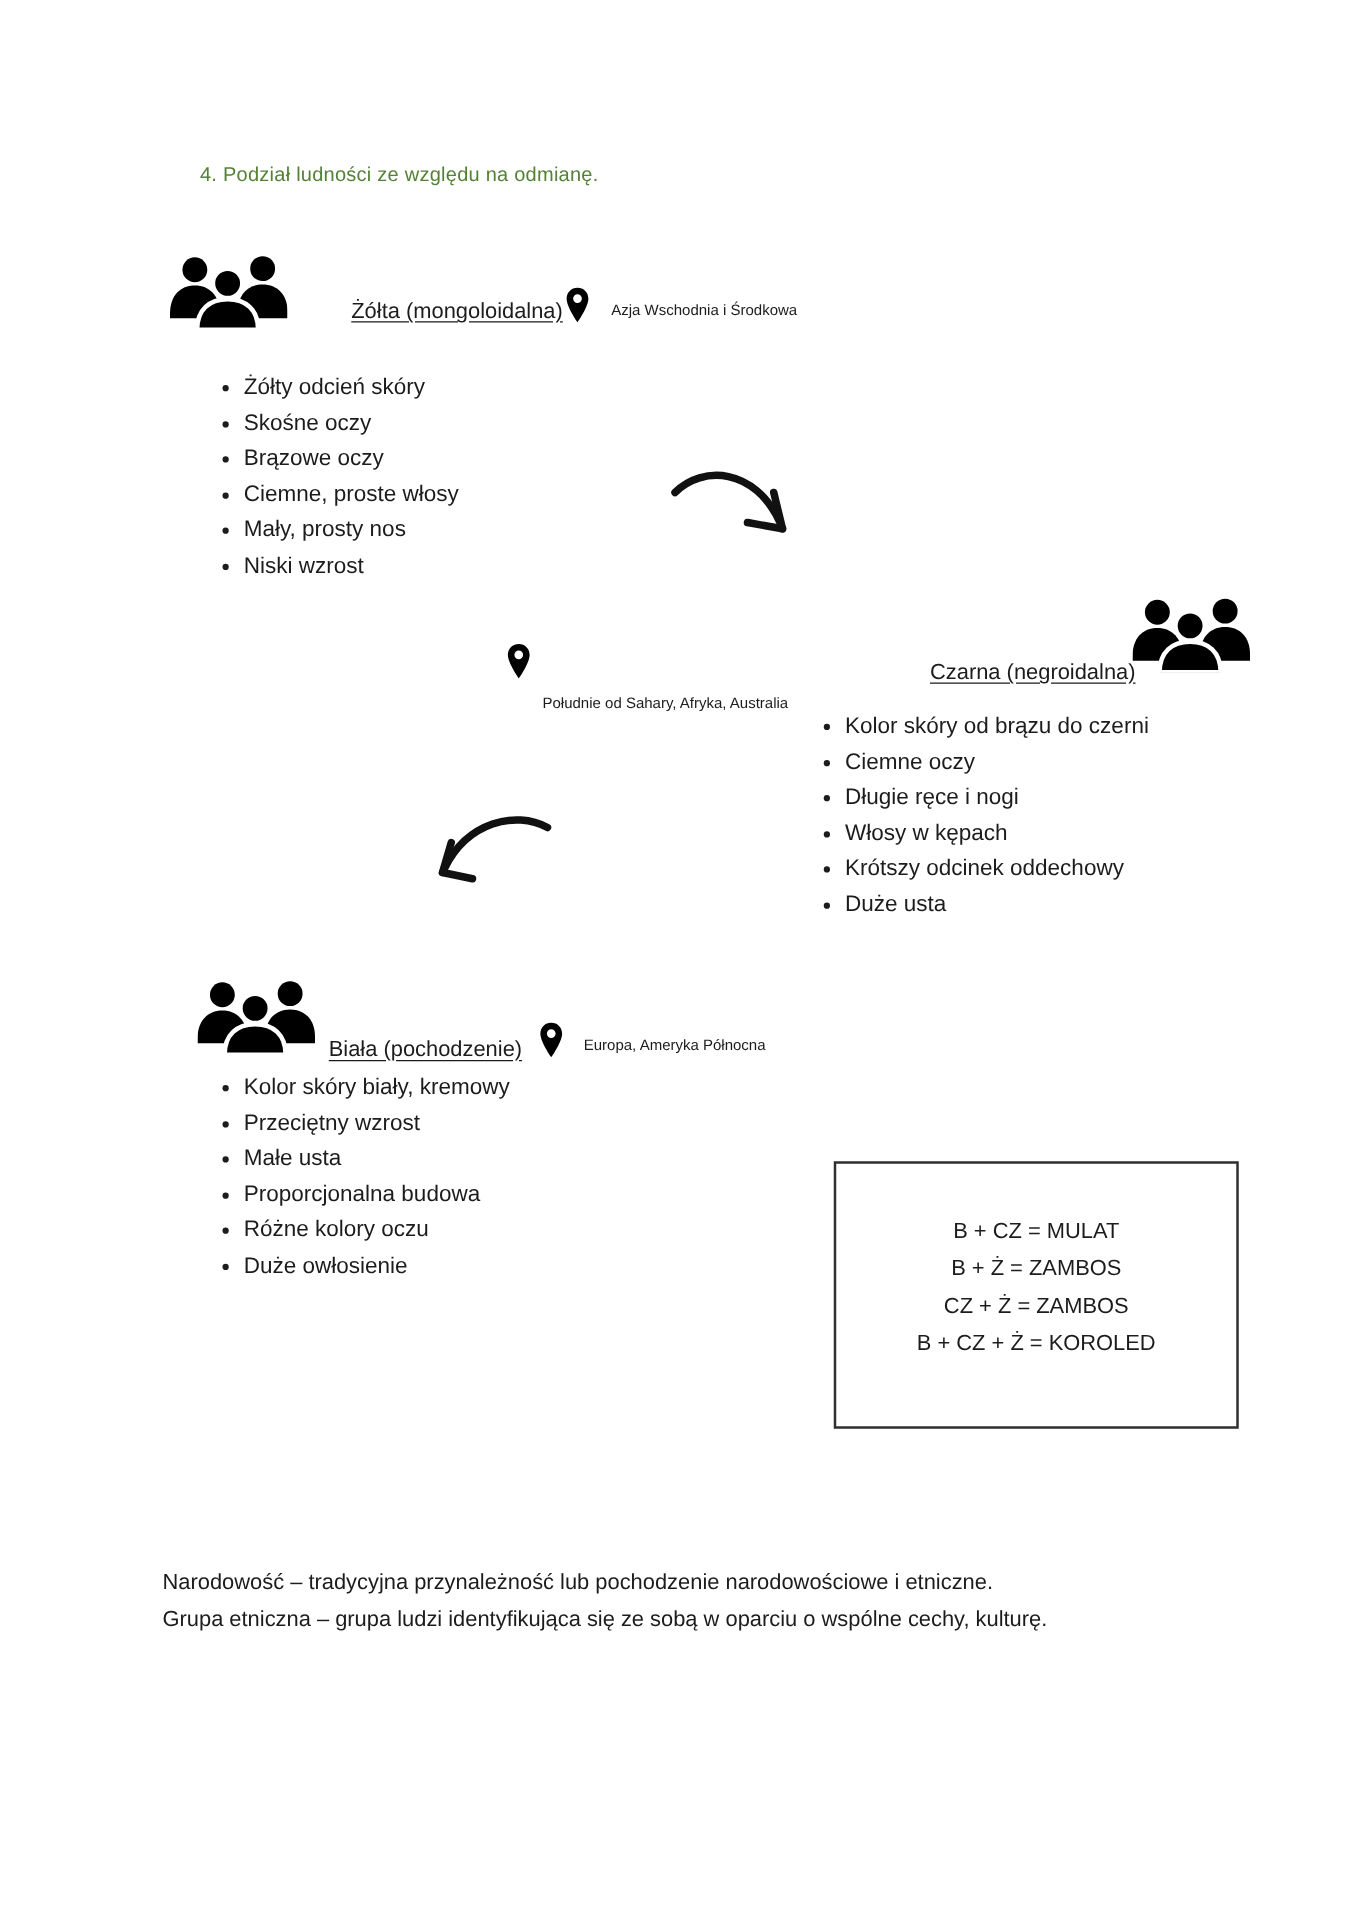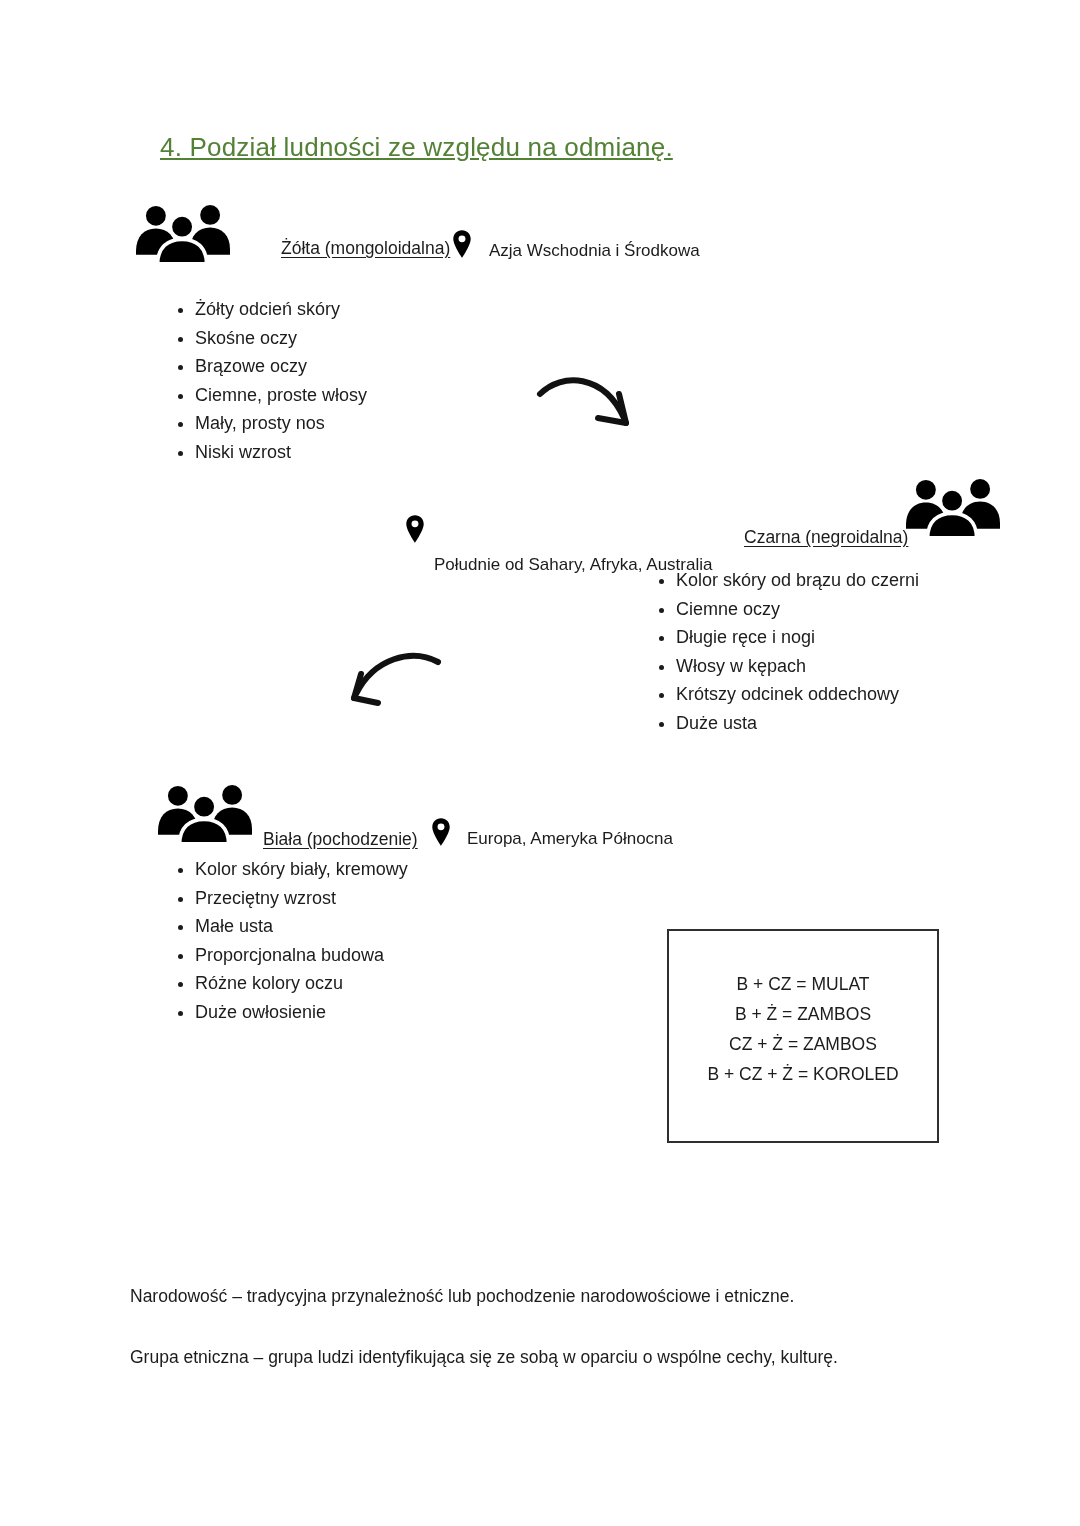--- a/index.html
+++ b/index.html
@@ -8,64 +8,62 @@
     position: relative;
     width: 1080px;
     height: 1526px;
     background: #ffffff;
     font-family: "Liberation Sans", sans-serif;
     color: #1c1c1c;
     overflow: hidden;
   }
   .abs { position: absolute; }
   .title {
-    font-size: 26px;
+    font-size: 16px;
     color: #538135;
     font-weight: 400;
     letter-spacing: 0.2px;
     white-space: nowrap;
-    text-decoration: underline;
   }
   .race-label {
     font-size: 17.5px;
     text-decoration: underline;
     text-underline-offset: 3px;
     white-space: nowrap;
   }
   .loc-text {
-    font-size: 17px;
+    font-size: 12px;
     white-space: nowrap;
   }
   ul.traits {
     list-style: disc;
     padding-left: 35px;
     font-size: 18px;
     width: 440px;
   }
   ul.traits li {
     line-height: 28.6px;
   }
   .icon-people svg, .icon-pin svg { display: block; }
   .mixbox {
-    width: 272px;
+    width: 324px;
     height: 214px;
     border: 2px solid #2f2f2f;
     padding-top: 38px;
     text-align: center;
   }
   .mixline {
     font-size: 17.5px;
     line-height: 30px;
     white-space: nowrap;
   }
   .footer div {
     font-size: 17.5px;
     line-height: 30px;
     white-space: nowrap;
-    margin-top: 31px;
   }
   .arrow-svg path { fill: none; stroke: #111; stroke-width: 6; stroke-linecap: round; stroke-linejoin: round; }
 </style>
 </head>
 <body>
 
 <div class="page">
 
   <div class="abs title" style="left:160px; top:132px;">4. Podział ludności ze względu na odmianę.</div>
 

